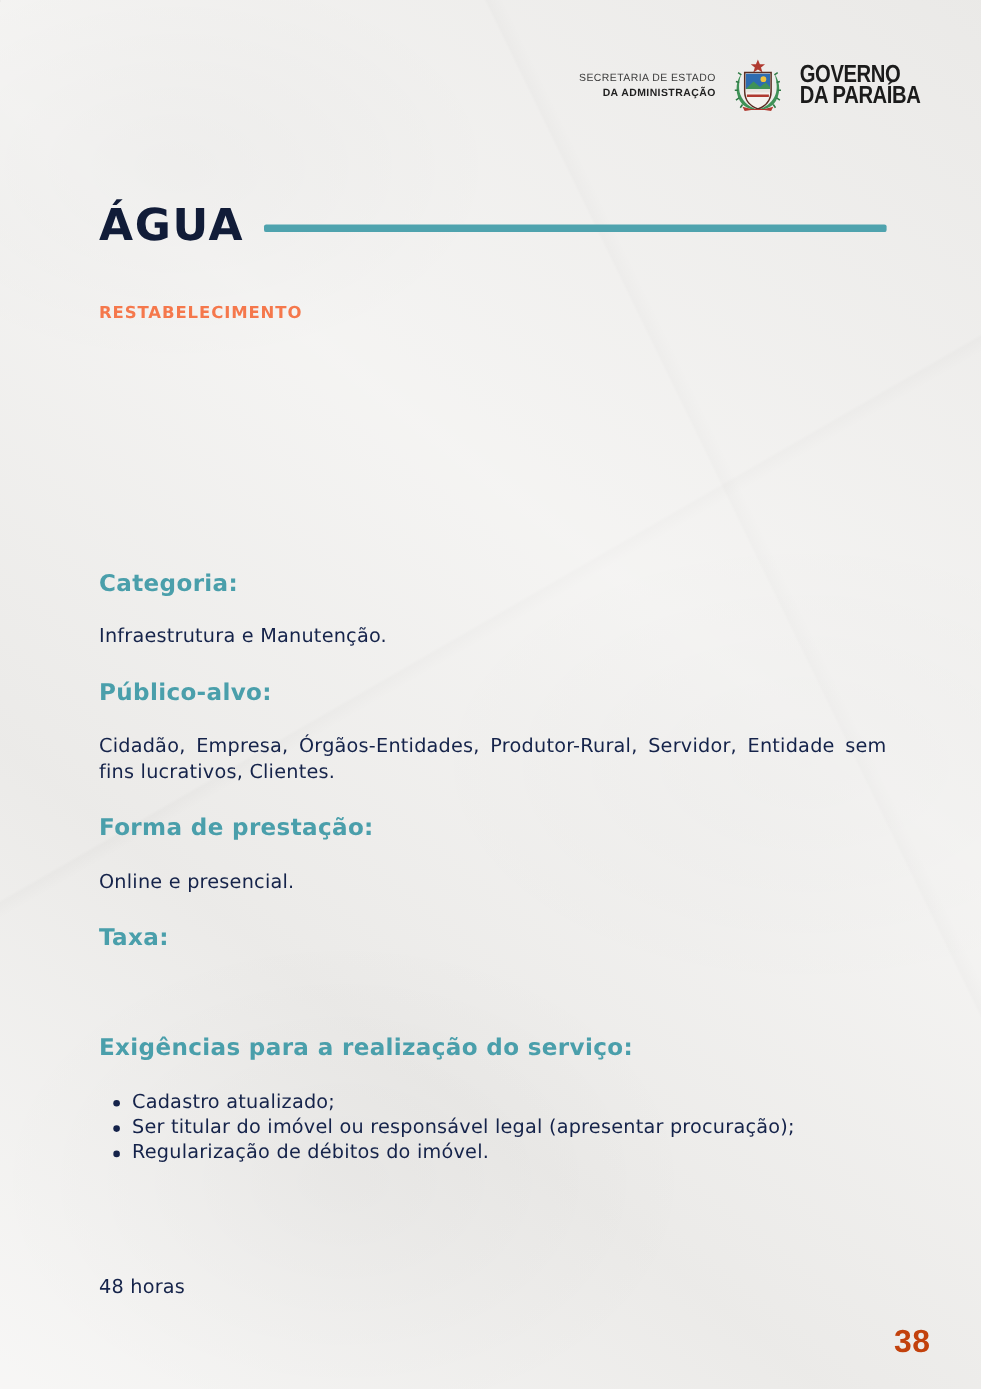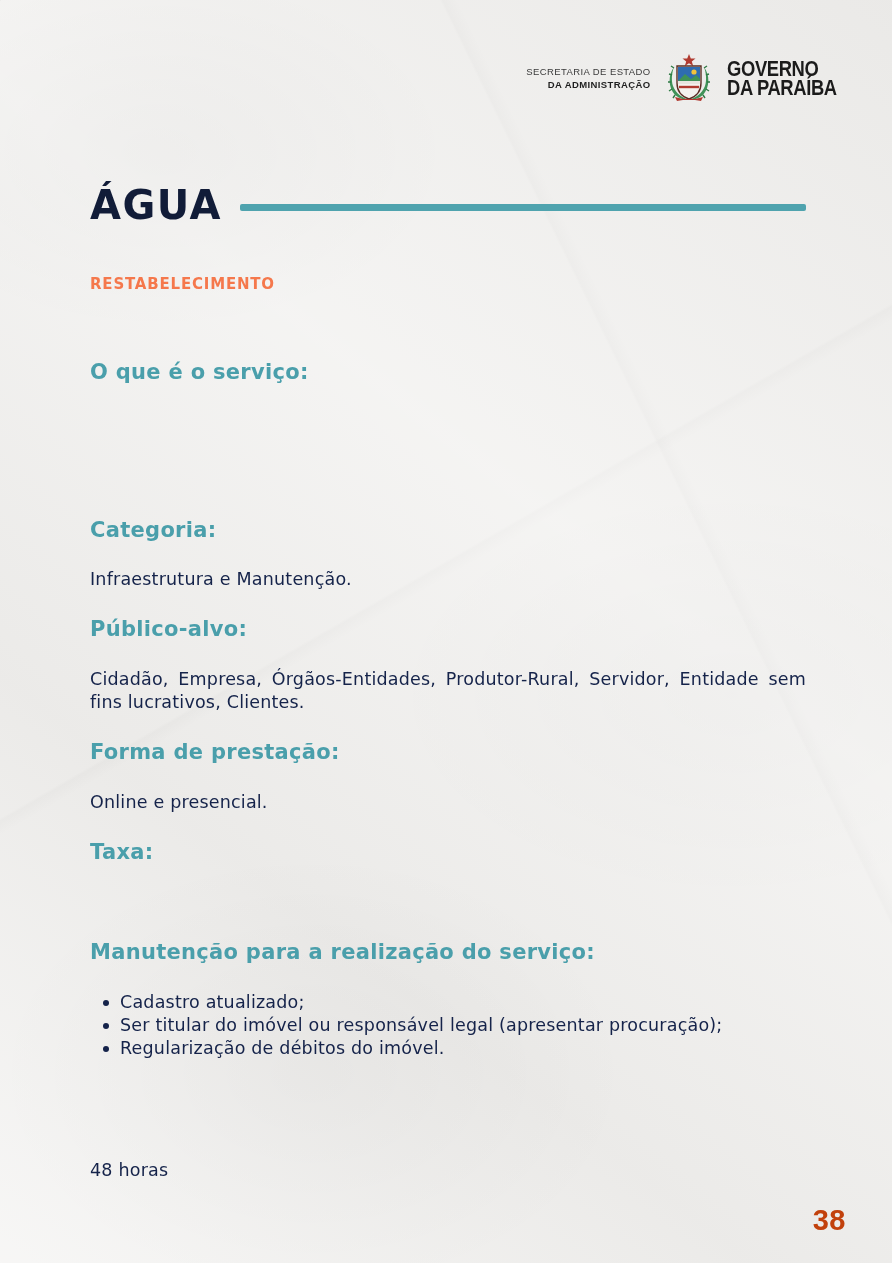--- a/index.html
+++ b/index.html
@@ -122,34 +122,33 @@
     </div>
   </header>
 
   <div class="abs title-row">
     <h1 class="page-title">ÁGUA</h1>
     <div class="title-rule"></div>
   </div>
 
   <h2 class="abs subtitle">RESTABELECIMENTO</h2>
 
-  <h3 class="abs sec-heading h-oque">O que é o serviço:</h3>
 
   <h3 class="abs sec-heading h-categoria">Categoria:</h3>
   <p class="abs body-text b-categoria">Infraestrutura e Manutenção.</p>
 
   <h3 class="abs sec-heading h-publico">Público-alvo:</h3>
   <p class="abs body-text b-publico">Cidadão, Empresa, Órgãos-Entidades, Produtor-Rural, Servidor, Entidade sem fins lucrativos, Clientes.</p>
 
   <h3 class="abs sec-heading h-forma">Forma de prestação:</h3>
   <p class="abs body-text b-forma">Online e presencial.</p>
 
   <h3 class="abs sec-heading h-taxa">Taxa:</h3>
 
-  <h3 class="abs sec-heading h-exigencias">Manutenção para a realização do serviço:</h3>
+  <h3 class="abs sec-heading h-exigencias">Exigências para a realização do serviço:</h3>
   <ul class="abs body-text b-exigencias req-list">
     <li>Cadastro atualizado;</li>
     <li>Ser titular do imóvel ou responsável legal (apresentar procuração);</li>
     <li>Regularização de débitos do imóvel.</li>
   </ul>
 
   <p class="abs body-text b-tempo">48 horas</p>
 
   <div class="page-number">38</div>
 </div>

